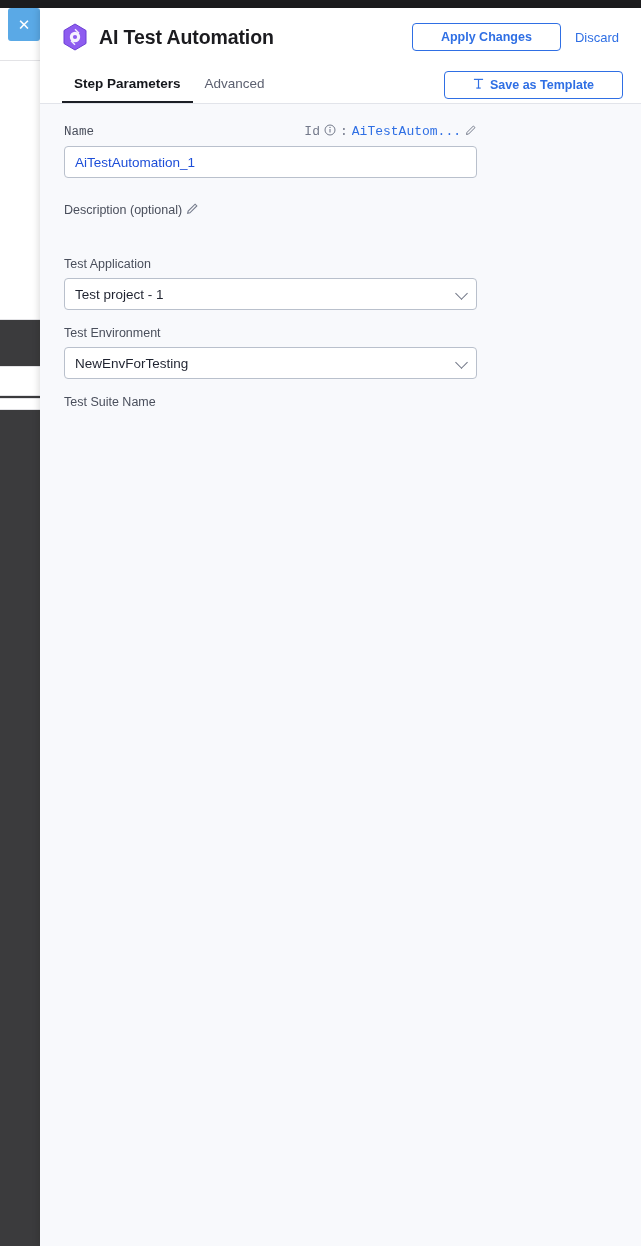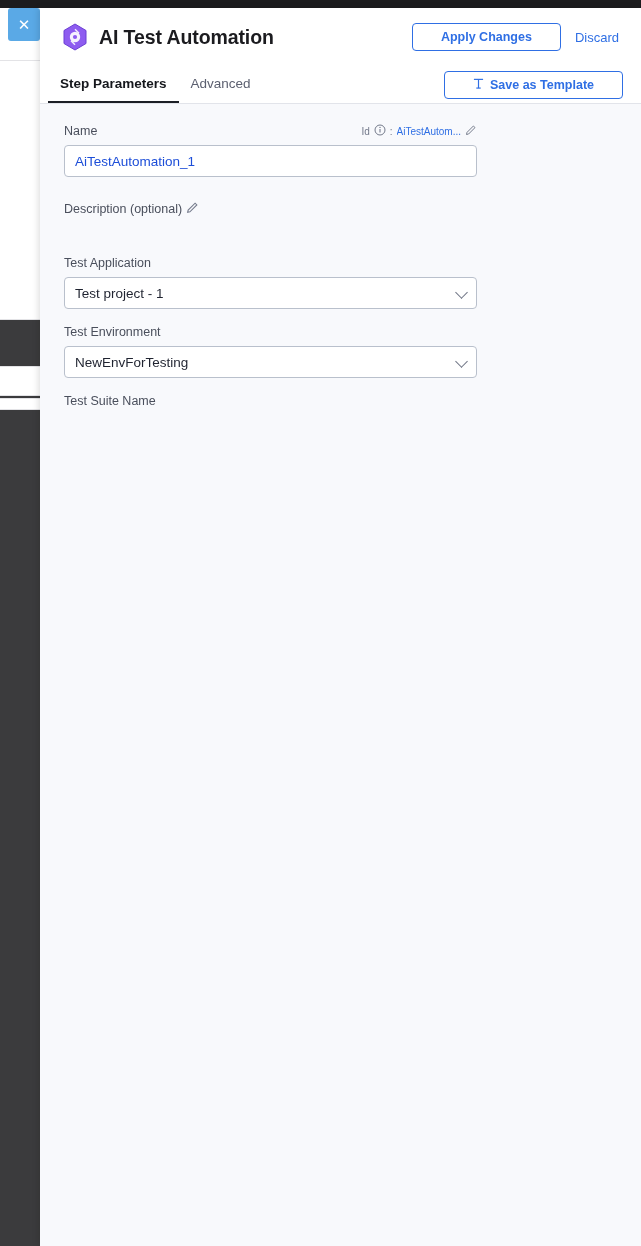--- a/index.html
+++ b/index.html
@@ -127,21 +127,21 @@
     border-bottom: 1px solid #e2e4ea;
     display: flex;
     align-items: stretch;
     padding: 0 18px 0 0;
     box-sizing: border-box;
     position: relative;
   }
   .tabs {
     display: flex;
     align-items: stretch;
-    padding-left: 8px;
+    padding-left: 22px;
     flex: 1 1 auto;
   }
   .tab {
     display: flex;
     align-items: center;
     font-size: 13.5px;
     color: #5c6070;
     padding: 0 12px;
     cursor: pointer;
     border-bottom: 2px solid transparent;
@@ -174,21 +174,21 @@
     margin-bottom: 7px;
   }
   .field-label {
     font-size: 12.5px;
     color: #4a4f5c;
   }
   .id-row {
     display: flex;
     align-items: center;
     gap: 4px;
-    font-size: 10px;
+    font-size: 13px;
     color: #73798a;
   }
   .id-value {
     color: #2f6fe4;
     max-width: 110px;
     overflow: hidden;
     text-overflow: ellipsis;
     white-space: nowrap;
   }
   .pencil {
@@ -303,21 +303,21 @@
             <path d="M3.6 11 H8.4" stroke="#2f6fe4" stroke-width="1.3" fill="none"></path>
           </svg>
         </span>
         <span>Save as Template</span>
       </button>
     </div>
 
     <div class="panel-body">
 
       <div class="field">
-        <div class="field-label-row" style="width:413px;">
+        <div class="field-label-row" style="width:413px;font-family:Liberation Mono, monospace;">
           <span class="field-label">Name</span>
           <span class="id-row">
             <span>Id</span>
             <span class="small-icon">
               <svg width="12" height="12" viewBox="0 0 12 12" xmlns="http://www.w3.org/2000/svg">
                 <circle cx="6" cy="6" r="5" fill="none" stroke="#73798a" stroke-width="1"></circle>
                 <path d="M6 5.1 V8.6" stroke="#73798a" stroke-width="1.1"></path>
                 <circle cx="6" cy="3.4" r="0.7" fill="#73798a"></circle>
               </svg>
             </span>

